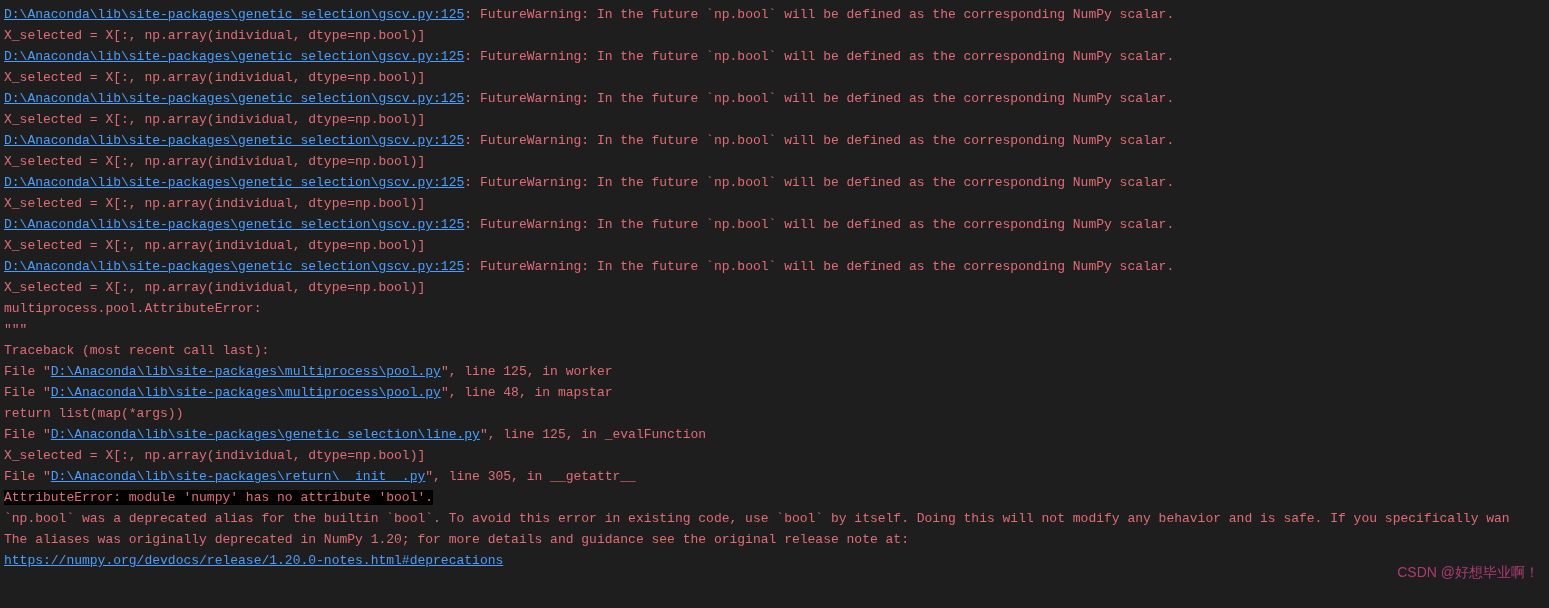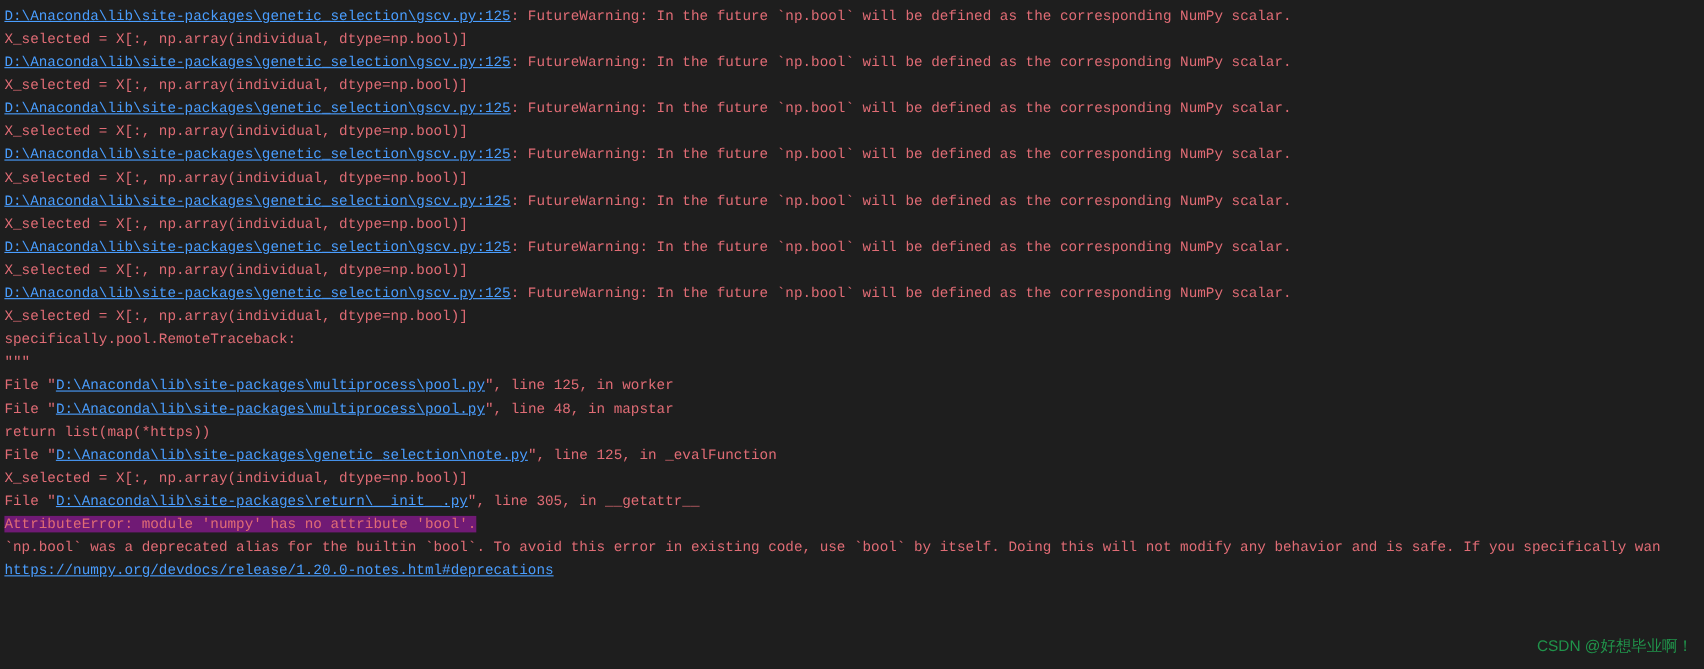--- a/index.html
+++ b/index.html
@@ -23,28 +23,28 @@
     .link {
       color: #4a9eff;
       text-decoration: underline;
       cursor: pointer;
       font-family: Liberation Mono, monospace;
     }
     .warning-text {
       color: #e06c75;
     }
     .highlighted {
-      background-color: #701a75;
+      background-color: #000000;
       color: #e06c75;
     }
     .watermark {
       position: fixed;
-      bottom: 10px;
+      bottom: 25px;
       right: 10px;
-      color: #22c55e;
+      color: #ec4899;
       font-size: 14px;
       font-family: sans-serif;
       opacity: 0.7;
     }
   </style>
 </head>
 <body>
 
 <div id="console">
     <div class="line"><span class="link">D:\Anaconda\lib\site-packages\genetic_selection\gscv.py:125</span><span class="warning-text">: FutureWarning: In the future `np.bool` will be defined as the corresponding NumPy scalar.</span></div>
@@ -54,25 +54,27 @@
     <div class="line"><span class="link">D:\Anaconda\lib\site-packages\genetic_selection\gscv.py:125</span><span class="warning-text">: FutureWarning: In the future `np.bool` will be defined as the corresponding NumPy scalar.</span></div>
     <div class="line"><span class="warning-text">  X_selected = X[:, np.array(individual, dtype=np.bool)]</span></div>
     <div class="line"><span class="link">D:\Anaconda\lib\site-packages\genetic_selection\gscv.py:125</span><span class="warning-text">: FutureWarning: In the future `np.bool` will be defined as the corresponding NumPy scalar.</span></div>
     <div class="line"><span class="warning-text">  X_selected = X[:, np.array(individual, dtype=np.bool)]</span></div>
     <div class="line"><span class="link">D:\Anaconda\lib\site-packages\genetic_selection\gscv.py:125</span><span class="warning-text">: FutureWarning: In the future `np.bool` will be defined as the corresponding NumPy scalar.</span></div>
     <div class="line"><span class="warning-text">  X_selected = X[:, np.array(individual, dtype=np.bool)]</span></div>
     <div class="line"><span class="link">D:\Anaconda\lib\site-packages\genetic_selection\gscv.py:125</span><span class="warning-text">: FutureWarning: In the future `np.bool` will be defined as the corresponding NumPy scalar.</span></div>
     <div class="line"><span class="warning-text">  X_selected = X[:, np.array(individual, dtype=np.bool)]</span></div>
     <div class="line"><span class="link">D:\Anaconda\lib\site-packages\genetic_selection\gscv.py:125</span><span class="warning-text">: FutureWarning: In the future `np.bool` will be defined as the corresponding NumPy scalar.</span></div>
     <div class="line"><span class="warning-text">  X_selected = X[:, np.array(individual, dtype=np.bool)]</span></div>
-    <div class="line"><span class="warning-text">specifically.pool.RemoteTraceback:</span></div>
+    <div class="line"><span class="warning-text">multiprocess.pool.AttributeError:</span></div>
     <div class="line"><span class="warning-text">"""</span></div>
+    <div class="line"><span class="warning-text">Traceback (most recent call last):</span></div>
     <div class="line"><span class="warning-text">  File "</span><span class="link">D:\Anaconda\lib\site-packages\multiprocess\pool.py</span><span class="warning-text">", line 125, in worker</span></div>
     <div class="line"><span class="warning-text">  File "</span><span class="link">D:\Anaconda\lib\site-packages\multiprocess\pool.py</span><span class="warning-text">", line 48, in mapstar</span></div>
-    <div class="line"><span class="warning-text">    return list(map(*https))</span></div>
-    <div class="line"><span class="warning-text">  File "</span><span class="link">D:\Anaconda\lib\site-packages\genetic_selection\note.py</span><span class="warning-text">", line 125, in _evalFunction</span></div>
+    <div class="line"><span class="warning-text">    return list(map(*args))</span></div>
+    <div class="line"><span class="warning-text">  File "</span><span class="link">D:\Anaconda\lib\site-packages\genetic_selection\line.py</span><span class="warning-text">", line 125, in _evalFunction</span></div>
     <div class="line"><span class="warning-text">    X_selected = X[:, np.array(individual, dtype=np.bool)]</span></div>
     <div class="line"><span class="warning-text">  File "</span><span class="link">D:\Anaconda\lib\site-packages\return\__init__.py</span><span class="warning-text">", line 305, in __getattr__</span></div>
     <div class="line"><span class="highlighted">AttributeError: module 'numpy' has no attribute 'bool'.</span></div>
     <div class="line"><span class="warning-text">`np.bool` was a deprecated alias for the builtin `bool`. To avoid this error in existing code, use `bool` by itself. Doing this will not modify any behavior and is safe. If you specifically wan</span></div>
+    <div class="line"><span class="warning-text">The aliases was originally deprecated in NumPy 1.20; for more details and guidance see the original release note at:</span></div>
     <div class="line"><span class="warning-text">    </span><span class="link">https://numpy.org/devdocs/release/1.20.0-notes.html#deprecations</span></div>
   </div>
 <div class="watermark">CSDN @好想毕业啊！</div>
 
 </body></html>

